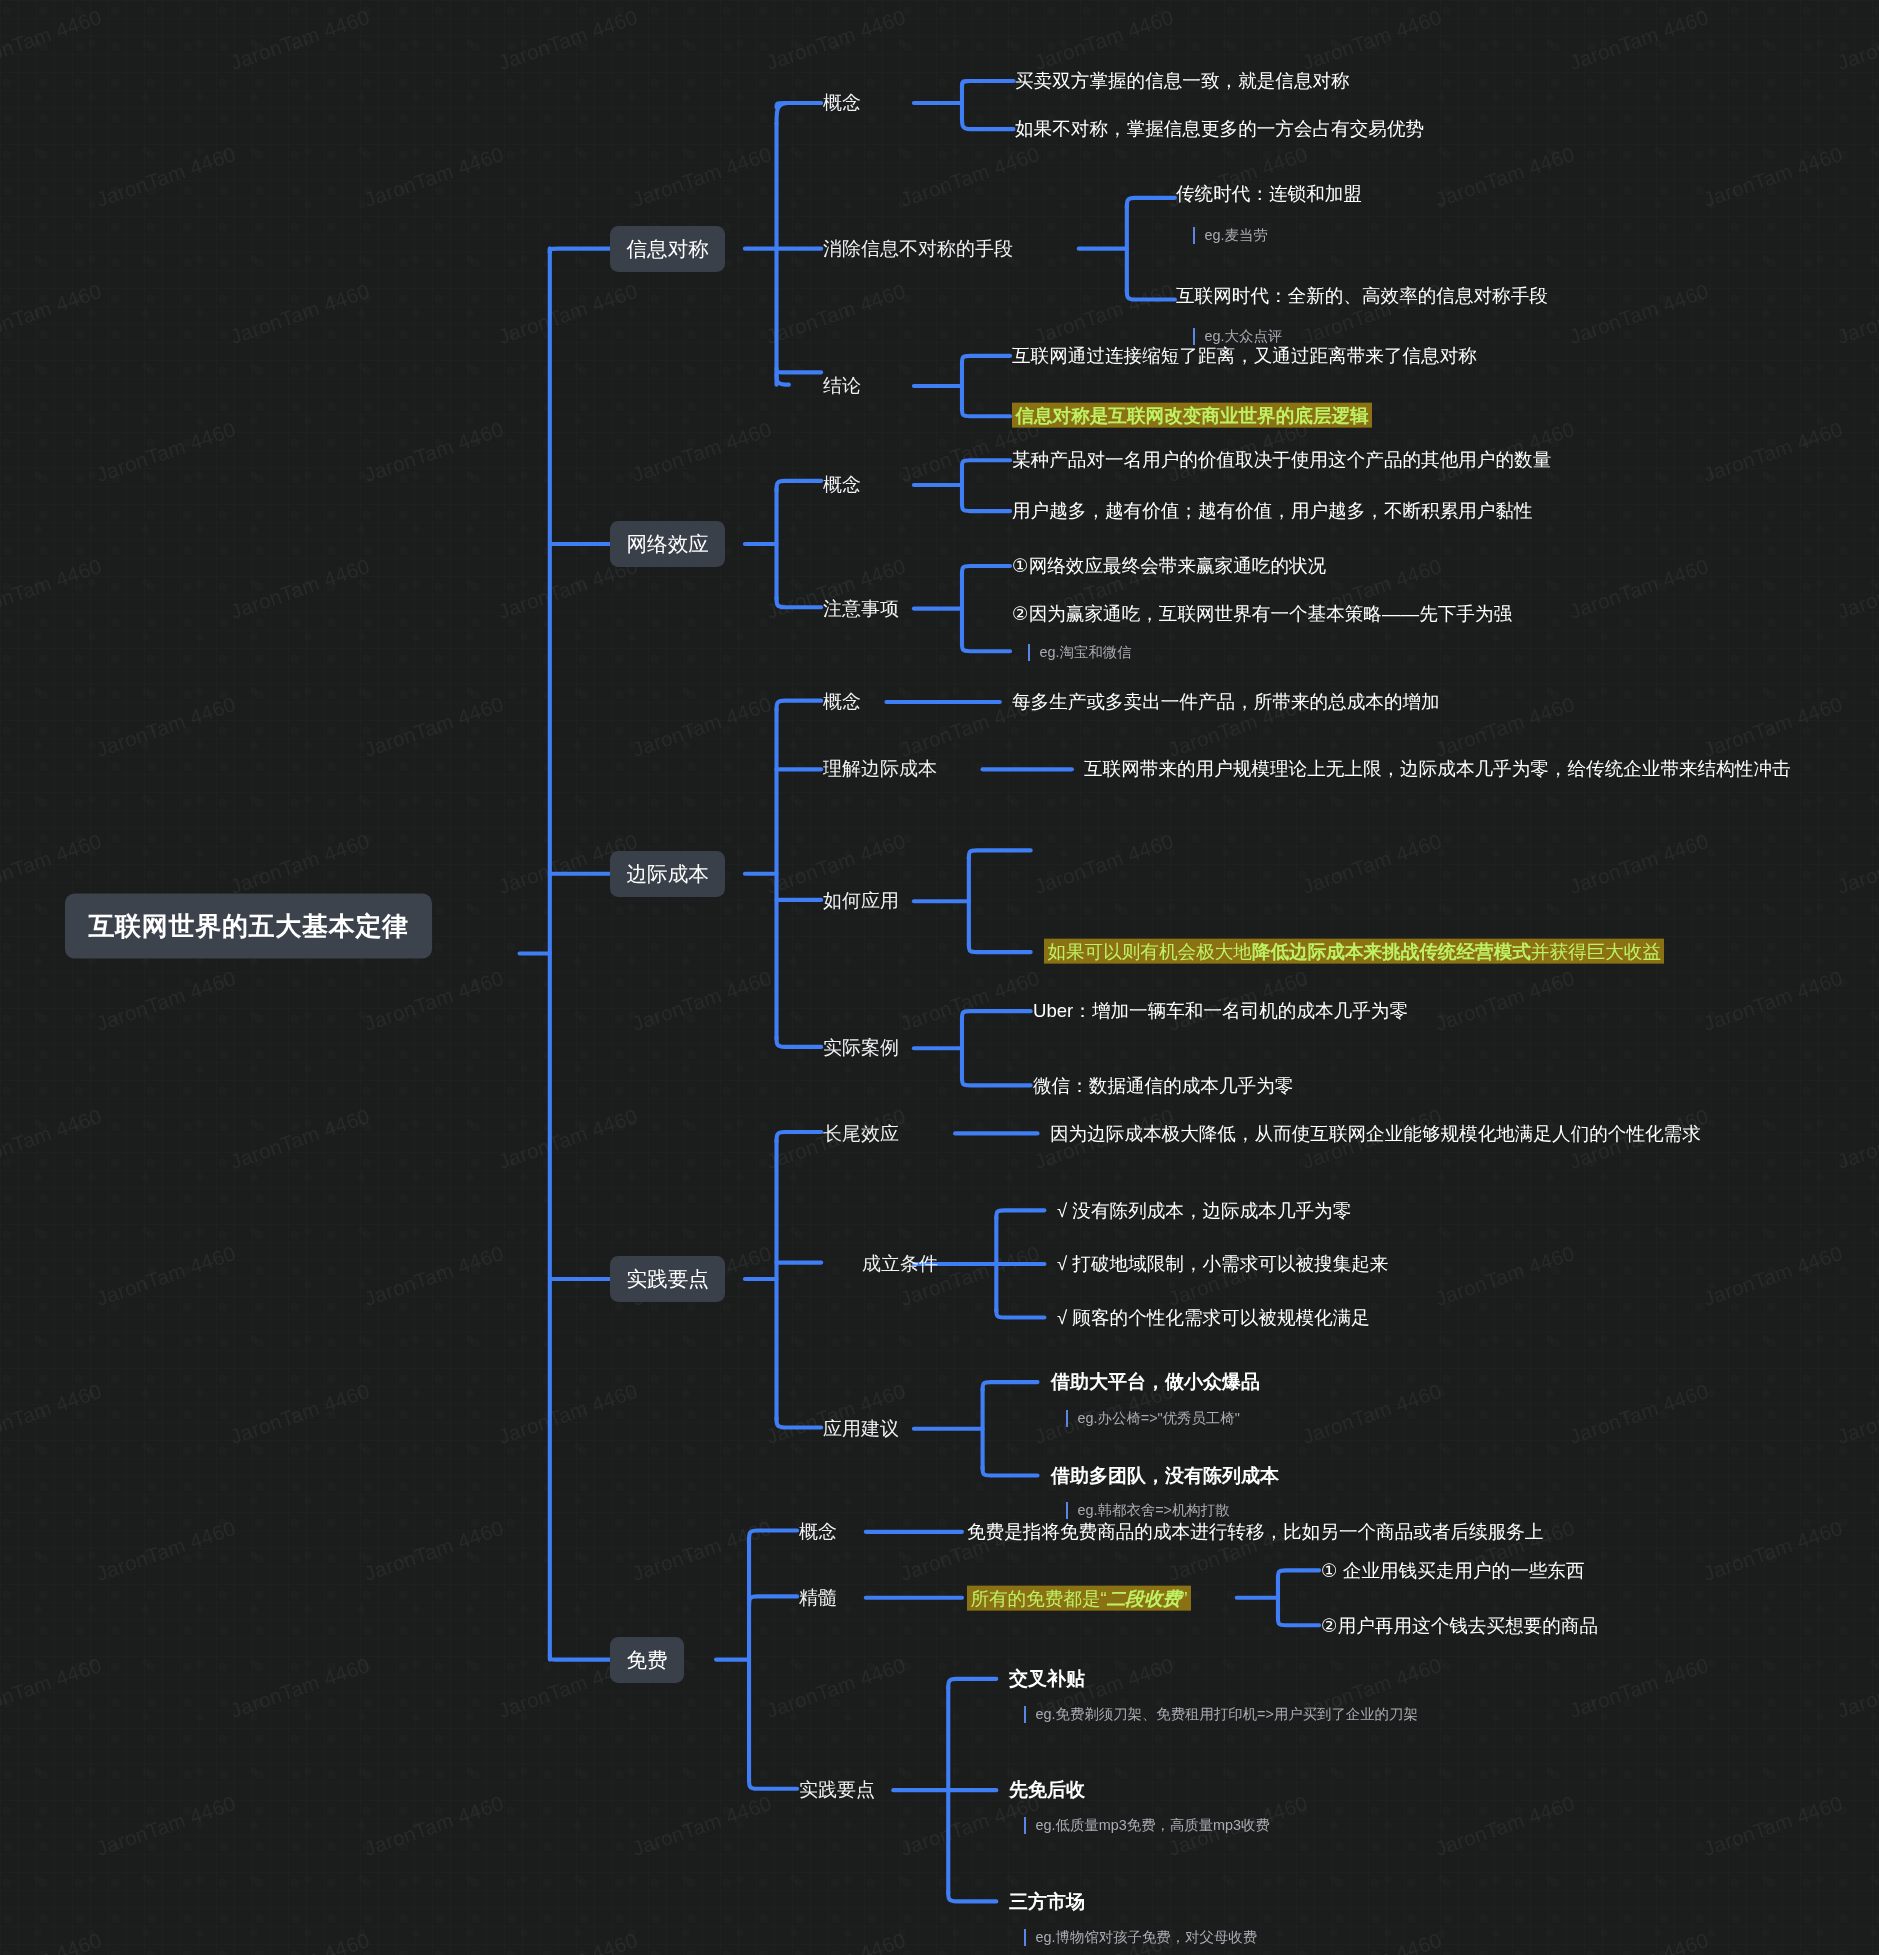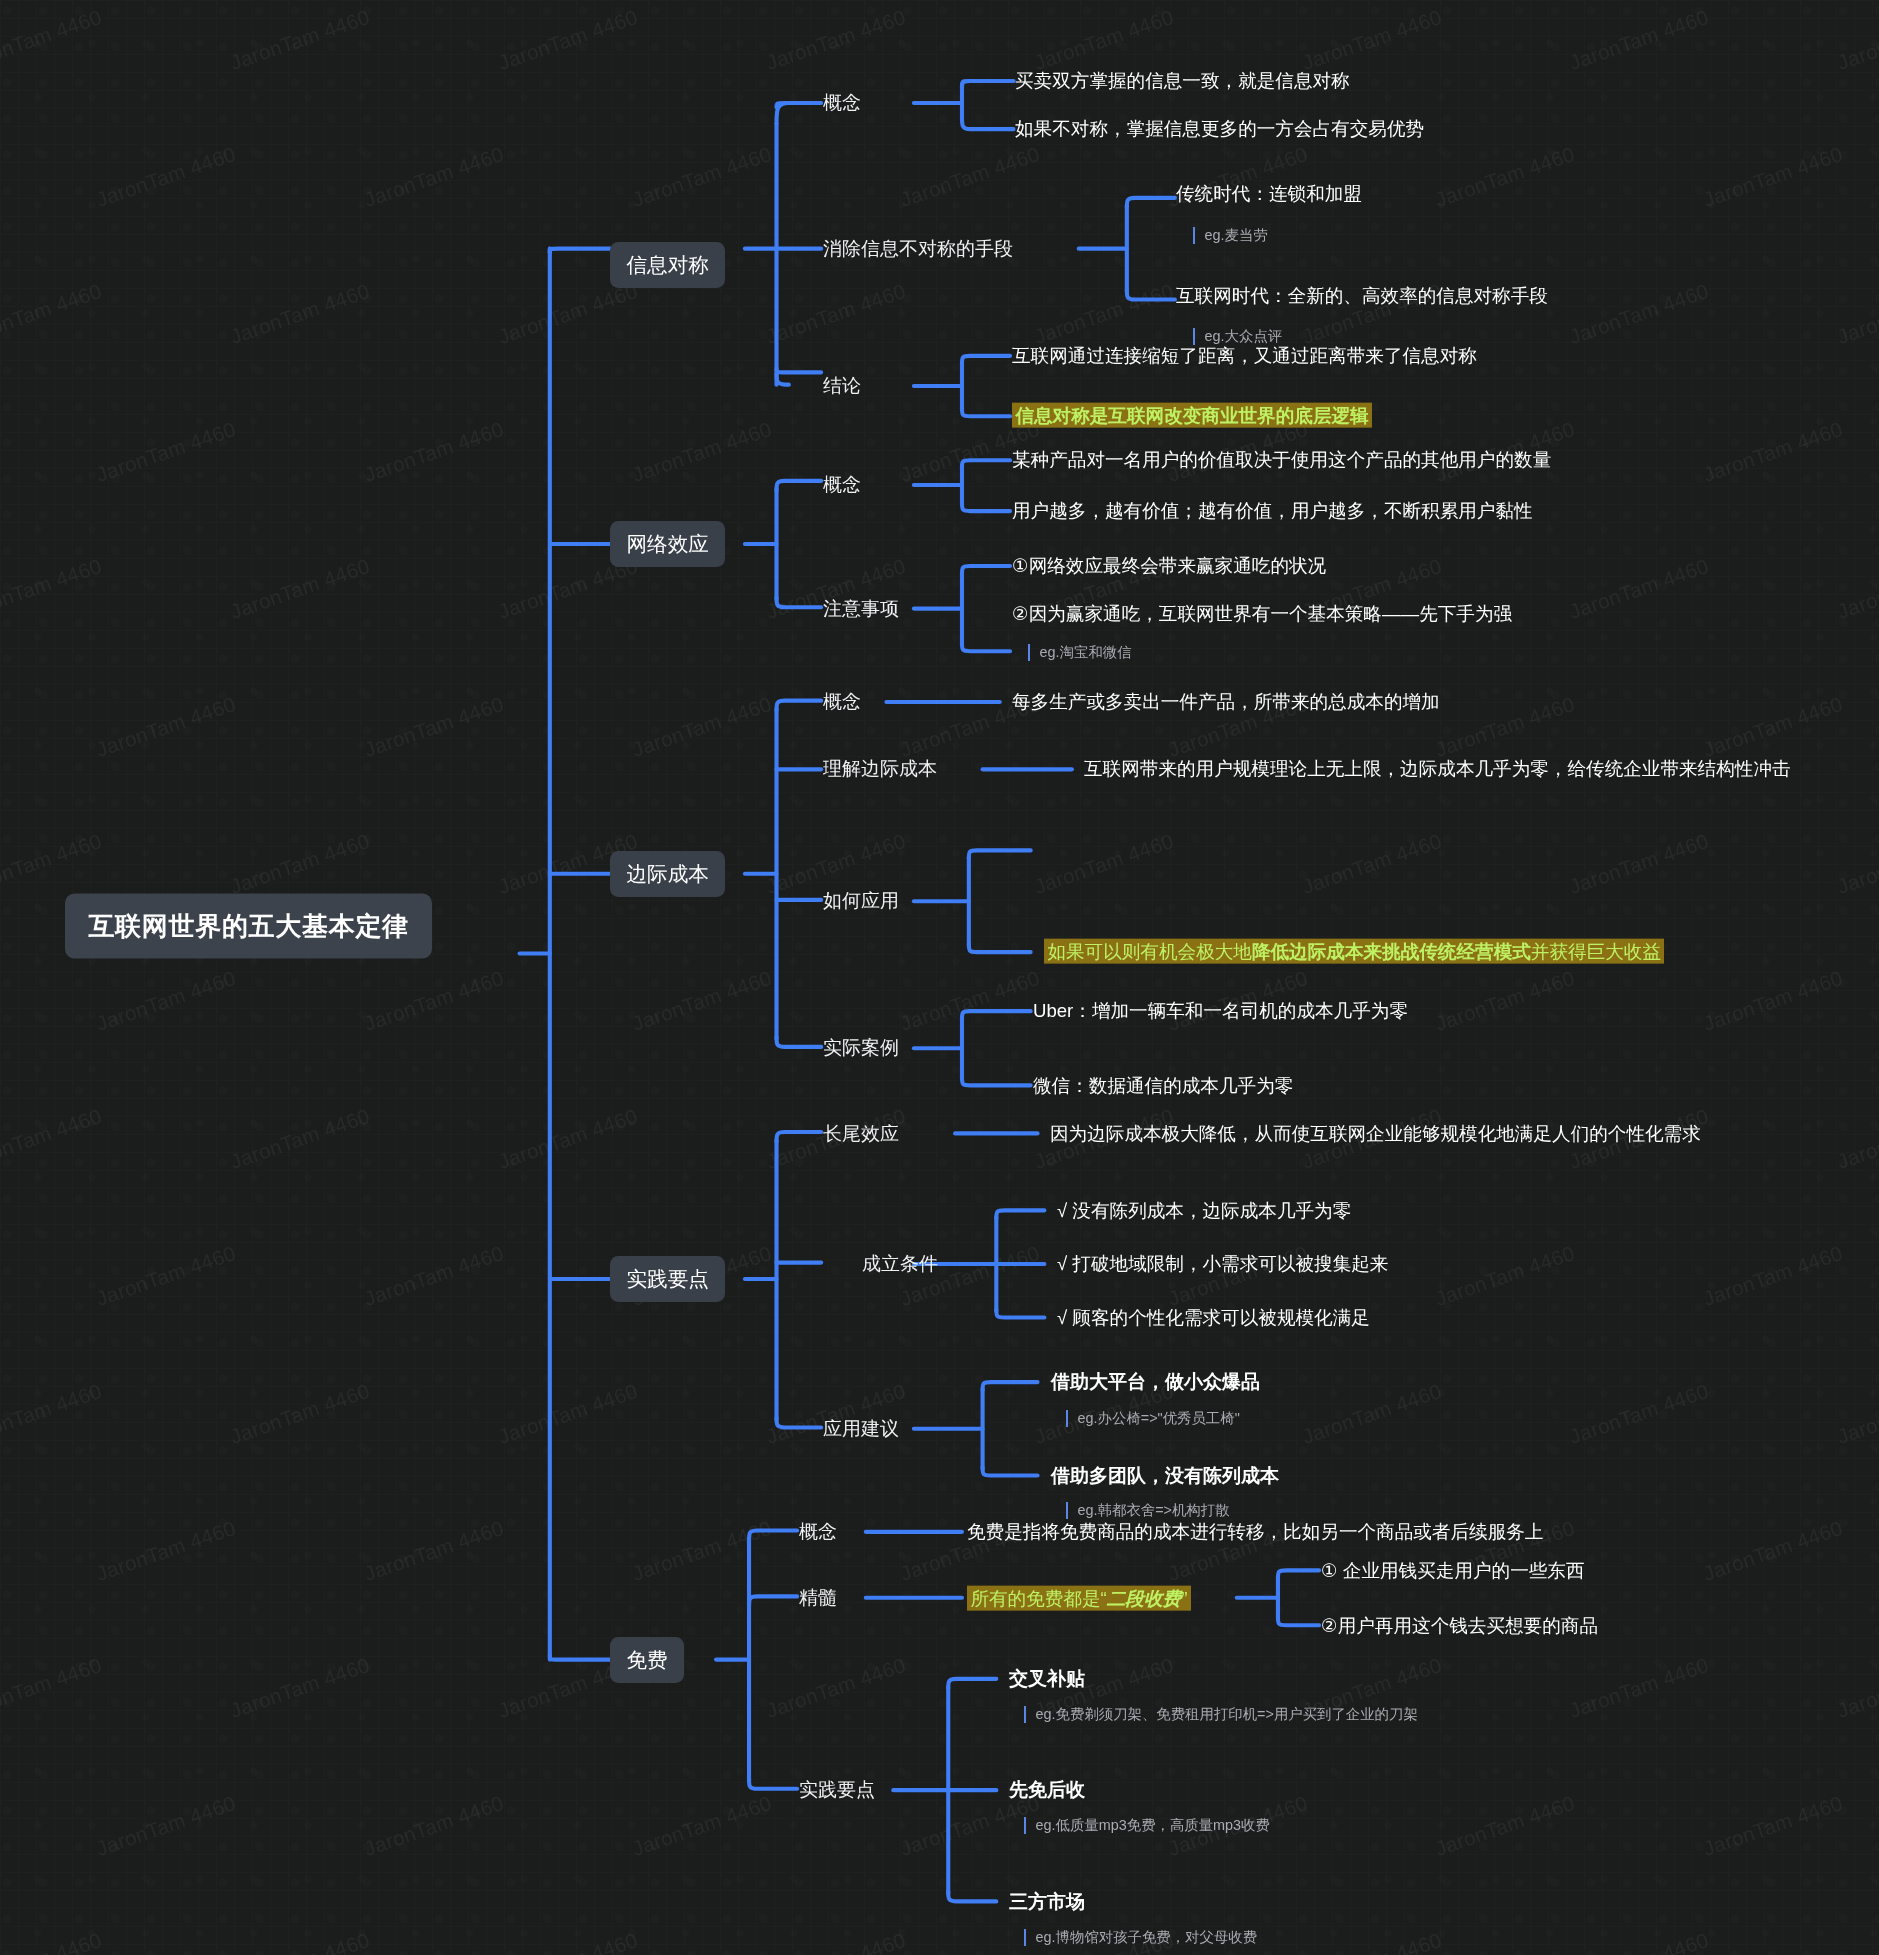--- a/index.html
+++ b/index.html
@@ -321,21 +321,21 @@
       <path d="M1300 2606 H 1380"></path>
       <path d="M1380 2606 V 2456 M1380 2606 V 2756"></path>
       <path d="M1380 2458 C1380,2448 1380,2444 1392,2444 H 1450"></path>
       <path d="M1380 2606 H 1450"></path>
       <path d="M1380 2754 C1380,2764 1380,2768 1392,2768 H 1450"></path>
     </g>
   </svg>
 
   <div class="node root" style="left:65px; top:926px; transform:translateY(-50%);">互联网世界的五大基本定律</div>
 
-  <div class="node branch" style="left:610px; top:265px; transform:translateY(-50%);text-align:right;">信息对称</div>
+  <div class="node branch" style="left:610px; top:249px; transform:translateY(-50%);text-align:right;">信息对称</div>
 
   <div class="node sub" style="left:823px; top:103px; transform:translateY(-50%);">概念</div>
   <div class="node leaf" style="left:1015px; top:81px; transform:translateY(-50%); max-width:811px;">买卖双方掌握的信息一致，就是信息对称</div>
   <div class="node leaf" style="left:1015px; top:129px; transform:translateY(-50%); max-width:811px;text-align:right;">如果不对称，掌握信息更多的一方会占有交易优势</div>
 
   <div class="node sub" style="left:823px; top:249px; transform:translateY(-50%);">消除信息不对称的手段</div>
   <div class="node leaf" style="left:1176px; top:194px; transform:translateY(-50%);">传统时代：连锁和加盟</div>
   <div class="node note" style="left:1193px; top:227px;">eg.麦当劳</div>
   <div class="node leaf" style="left:1176px; top:296px; transform:translateY(-50%);">互联网时代：全新的、高效率的信息对称手段</div>
   <div class="node note" style="left:1193px; top:328px;">eg.大众点评</div>

